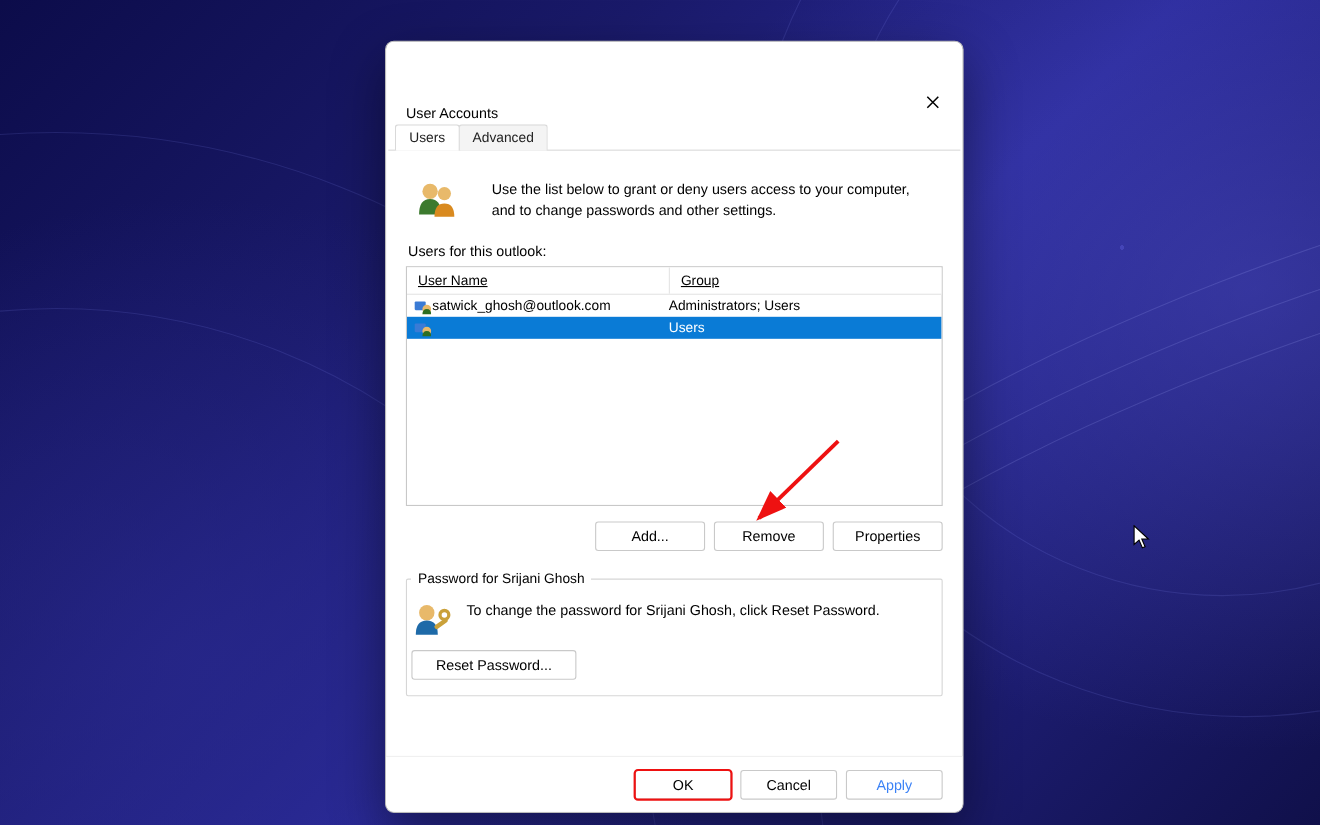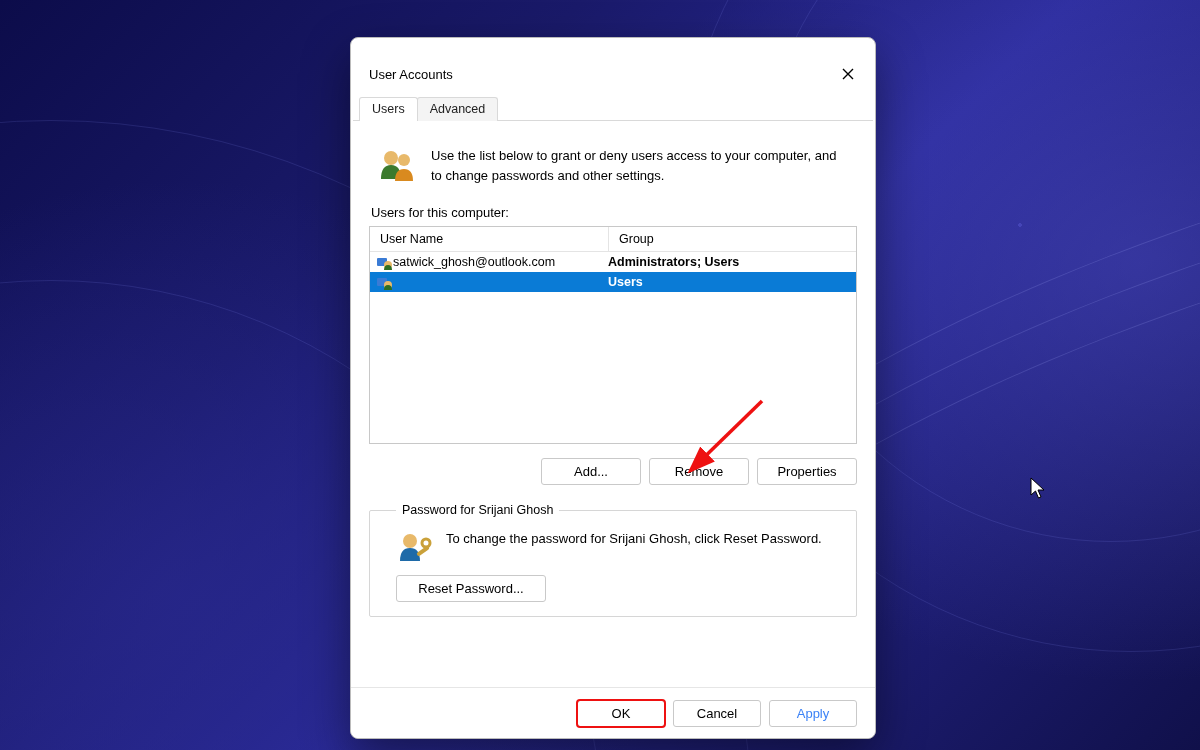--- a/index.html
+++ b/index.html
@@ -18,51 +18,51 @@
   .swirl.c{width:1100px;height:1100px;left:-500px;top:280px;}
   .swirl.d{width:1400px;height:1400px;left:-650px;top:120px;}
   .wave{position:absolute;width:1400px;height:400px;left:600px;top:200px;
     border-top:1px solid rgba(170,180,255,.18);border-radius:50% 50% 0 0;
     transform:rotate(-18deg);}
   .wave.w2{top:240px;} .wave.w3{top:280px;}
   
   .window{position:absolute;left:350px;top:37px;width:524px;height:700px;
     background:#fff;border:1px solid #bbb;border-radius:8px;
     box-shadow:0 18px 48px rgba(0,0,0,.45);}
-  .titlebar{display:flex;align-items:center;height:40px;padding:16px 4px 0 18px;}
+  .titlebar{display:flex;align-items:flex-end;height:40px;padding:16px 4px 0 18px;margin-top:16px;}
   .titlebar .title{flex:1;font-size:13px;}
   .closebtn{width:46px;height:34px;display:flex;align-items:center;justify-content:center;
     border-radius:4px;cursor:default;}
   .closebtn svg{width:12px;height:12px;}
   .tabstrip{display:flex;align-items:flex-end;gap:0;padding:0 6px;
     border-bottom:1px solid #d9d9d9;height:26px;margin:0 2px;}
   .tab{padding:4px 12px 5px;border:1px solid #d9d9d9;border-bottom:none;
     background:#f4f4f4;font-size:12.5px;color:#222;border-radius:3px 3px 0 0;
     position:relative;top:1px;margin-right:-1px;}
   .tab.active{background:#fff;z-index:2;}
   .panel{padding:14px 18px 8px 18px;}
-  .intro{display:flex;gap:14px;align-items:flex-end;margin:10px 8px 20px 8px;}
+  .intro{display:flex;gap:30px;align-items:center;margin:10px 8px 20px 8px;}
   .intro .txt{line-height:1.5;}
   .people-icon{width:40px;height:40px;flex:none;}
   .section-label{margin:0 0 6px 2px;}
   .listview{border:1px solid #c8c8c8;height:216px;overflow:hidden;background:#fff;}
   .lv-head{display:flex;border-bottom:1px solid #e4e4e4;font-size:12.5px;background:#fff;}
-  .lv-head .col{padding:5px 10px;border-right:1px solid #e4e4e4;}
+  .lv-head .col{padding:5px 10px;border-right:1px solid #e4e4e4;text-decoration:underline;}
   .lv-head .col:last-child{border-right:none;}
   .col.name{width:218px;} .col.group{flex:1;}
   .lv-row{display:flex;align-items:center;font-size:12.5px;height:20px;}
   .lv-row .c1{display:flex;align-items:center;gap:1px;width:228px;padding-left:6px;}
-  .lv-row .c2{flex:1;padding-left:4px;font-weight:bold;}
+  .lv-row .c2{flex:1;padding-left:4px;}
   .lv-row.sel{background:#0a7bd6;color:#fff;}
   .usericon{width:16px;height:16px;flex:none;}
   .btnrow{display:flex;gap:8px;justify-content:flex-end;margin:14px 0 18px;}
   button.win{background:#fff;border:1px solid #c9c9c9;border-radius:3px;
     padding:5px 0;width:100px;font:inherit;color:#000;}
   button.win:disabled{color:#3b82f6;}
-  fieldset.pw{border:1px solid #d6d6d6;border-radius:2px;margin:0;padding:12px 26px 14px;}
+  fieldset.pw{border:1px solid #d6d6d6;border-radius:2px;margin:0;padding:12px 4px 14px;}
   fieldset.pw legend{padding:0 6px;font-size:12.5px;}
   .pw-inner{display:flex;gap:14px;align-items:flex-start;}
   .pw-inner .txt{line-height:1.5;}
   .pw-btnrow{display:flex;justify-content:flex-start;margin-top:10px;}
   button.reset{width:150px;}
   .footer{position:absolute;left:0;right:0;bottom:0;height:50px;
     display:flex;align-items:center;justify-content:flex-end;gap:8px;
     padding:0 18px;border-top:1px solid #e6e6e6;background:#fff;
     border-radius:0 0 8px 8px;}
   button.ftr{width:88px;}
@@ -106,21 +106,21 @@
     <div class="intro">
       <svg class="people-icon" viewBox="0 0 40 40">
         <circle cx="14" cy="13" r="7" fill="#e8b96a"></circle>
         <path d="M4 34 q0 -14 10 -14 t10 14 z" fill="#3c7a2e"></path>
         <circle cx="27" cy="15" r="6" fill="#e8b96a"></circle>
         <path d="M18 36 q0 -12 9 -12 t9 12 z" fill="#d98a1f"></path>
       </svg>
       <div class="txt">Use the list below to grant or deny users access to your computer, and to change passwords and other settings.</div>
     </div>
 
-    <div class="section-label">Users for this computer:</div>
+    <div class="section-label">Users for this outlook:</div>
 
     <div class="listview">
       <div class="lv-head">
         <div class="col name">User Name</div>
         <div class="col group">Group</div>
       </div>
       <div class="lv-row">
         <div class="c1">
           <svg class="usericon" viewBox="0 0 16 16">
             <rect x="1" y="4" width="10" height="8" rx="1" fill="#3a7bd5"></rect>

